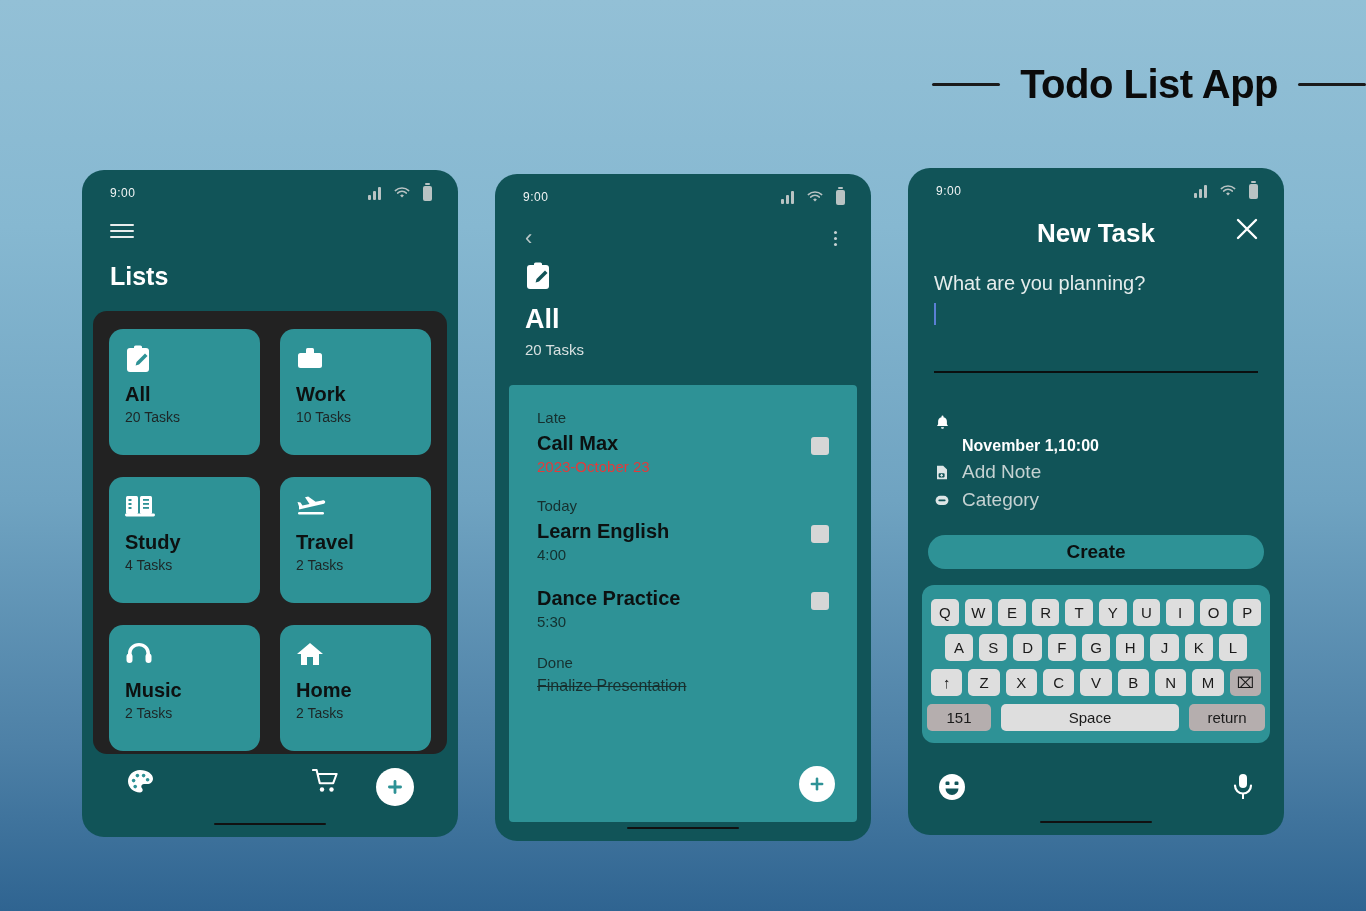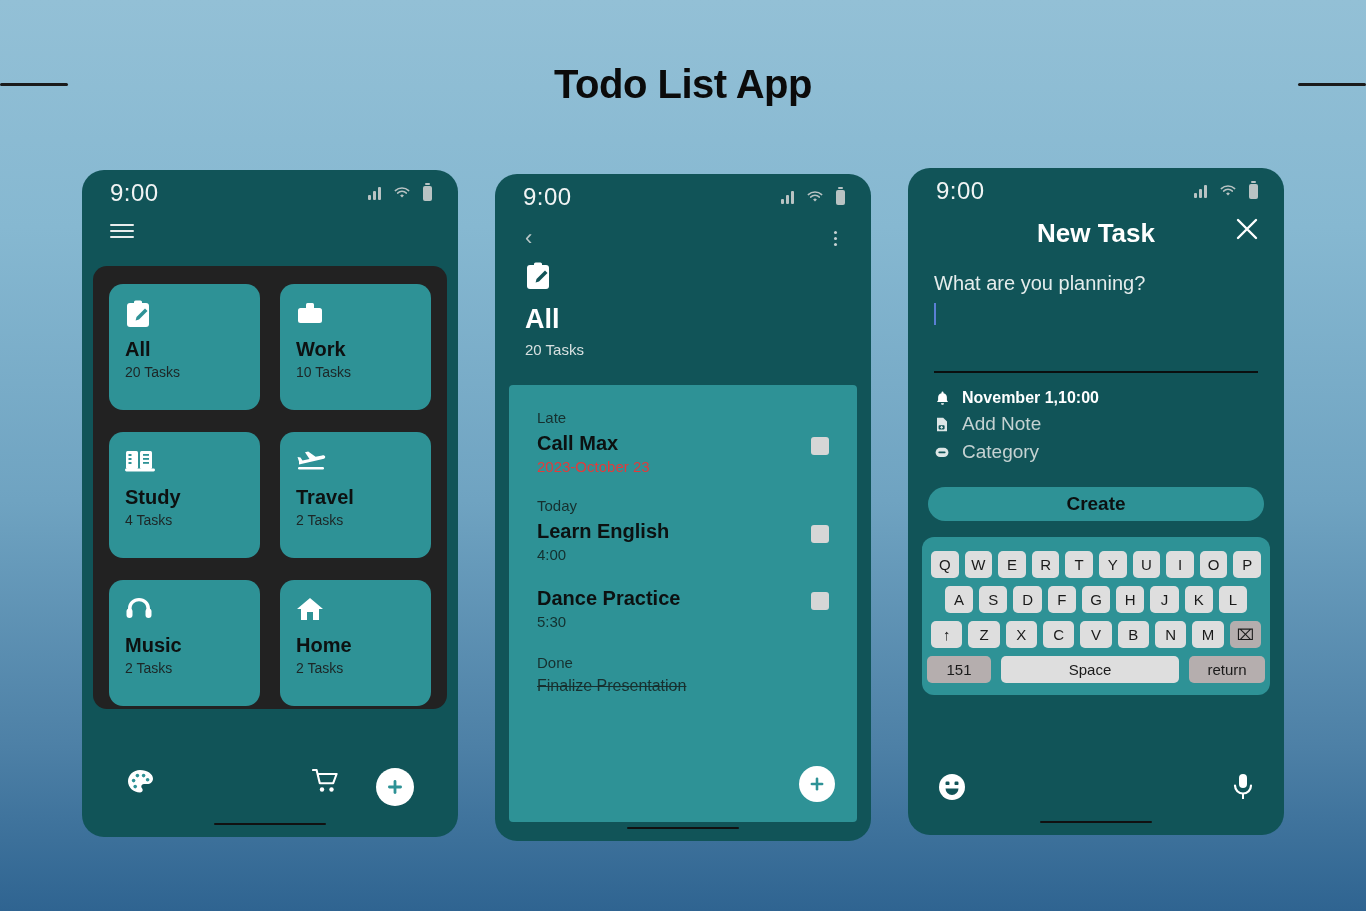--- a/index.html
+++ b/index.html
@@ -10,22 +10,22 @@
   }
   body {
     background: linear-gradient(180deg, #93c0d6 0%, #86b8d1 25%, #6fa3c1 55%, #4d80a6 82%, #2f6491 100%);
     position: relative;
   }
 
   
   .page-header {
     position: absolute;
     top: 62px; left: 0; right: 0;
-    display: flex; align-items: center; justify-content: space-between;
-    gap: 34px;
+    display: flex; align-items: center; justify-content: flex-end;
+    gap: 20px;
   }
   .title-rule { width: 68px; height: 3px; background: #1b1b1b; border-radius: 2px; }
   .page-title {
     font-size: 40px; font-weight: bold; color: #0b0b0b;
     letter-spacing: -0.5px;
   }
 
   
   .phone {
     position: absolute;
@@ -37,21 +37,21 @@
   #phone1 { left: 82px;  top: 170px; }
   #phone2 { left: 495px; top: 174px; }
   #phone3 { left: 908px; top: 168px; }
 
   
   .statusbar {
     height: 46px;
     display: flex; align-items: center; justify-content: space-between;
     padding: 0 26px 0 28px;
   }
-  .status-time { color: #f1f4f4; font-size: 24px; letter-spacing: .5px; }
+  .status-time { color: #f1f4f4; font-size: 12px; letter-spacing: .5px; }
   .status-icons { display: flex; align-items: center; gap: 13px; }
   .ic-signal { display: inline-flex; align-items: flex-end; gap: 2px; height: 14px; }
   .ic-signal i { width: 3px; background: #b9c3c3; border-radius: 1px; display: block; }
   .ic-signal i:nth-child(1) { height: 5px; }
   .ic-signal i:nth-child(2) { height: 9px; }
   .ic-signal i:nth-child(3) { height: 13px; }
   .ic-wifi svg { display: block; }
   .ic-batt {
     width: 9px; height: 15px; background: #b9c3c3;
     border-radius: 2px; position: relative;
@@ -162,21 +162,21 @@
   .p3-body { padding: 22px 26px 0 26px; }
   .p3-prompt { color:#e4ecec; font-size:20px; }
   .p3-input-area { height: 76px; padding-top: 8px; position: relative; }
   .caret { width:2px; height:22px; background:#5b7fd4; display:block; }
   .p3-underline { height:2px; background:#0b0f0f; }
 
   .opt-list { padding: 16px 26px 0 26px; }
   .opt-row { display:flex; align-items:center; gap: 12px; margin-bottom: 6px; cursor:pointer; }
   .opt-ic { width:16px; display:flex; justify-content:center; }
   .opt-label { font-size:19px; color:#c5d2d2; }
-  .opt-label.strong { color:#ffffff; font-weight:bold; font-size:16px; }
+  .opt-label.strong { color:#ffffff; font-weight:bold; font-size:16px;margin-top:48px; }
 
   .create-btn {
     margin: 18px 20px 0 20px;
     background:#2e9296; border: none;
     height: 34px; border-radius: 17px;
     color:#0b1010; font-size:19px; font-weight:bold;
     cursor:pointer; width: calc(100% - 40px);
     font-family: "Liberation Sans", sans-serif;
   }
 
@@ -236,20 +236,21 @@
   </div>
 
   <div class="p1-topbar">
     <div class="hamburger">
       <span></span>
         <span></span>
         <span></span>
     </div>
   </div>
 
+  <div class="p1-heading">Lists</div>
 
   <div class="lists-panel">
     <div class="lists-grid">
 
       <div class="list-card">
         <div class="card-icon">
           <svg width="26" height="28" viewBox="0 0 26 28">
               <rect x="2" y="3" width="22" height="24" rx="3" fill="#fff"></rect>
               <rect x="9" y="0.5" width="8" height="5" rx="1.6" fill="#fff"></rect>
               <path d="M20 8.5 11.5 17l-.9 3.4 3.4-.9 8.5-8.5-2.5-2.5z" fill="#2e9296"></path>

